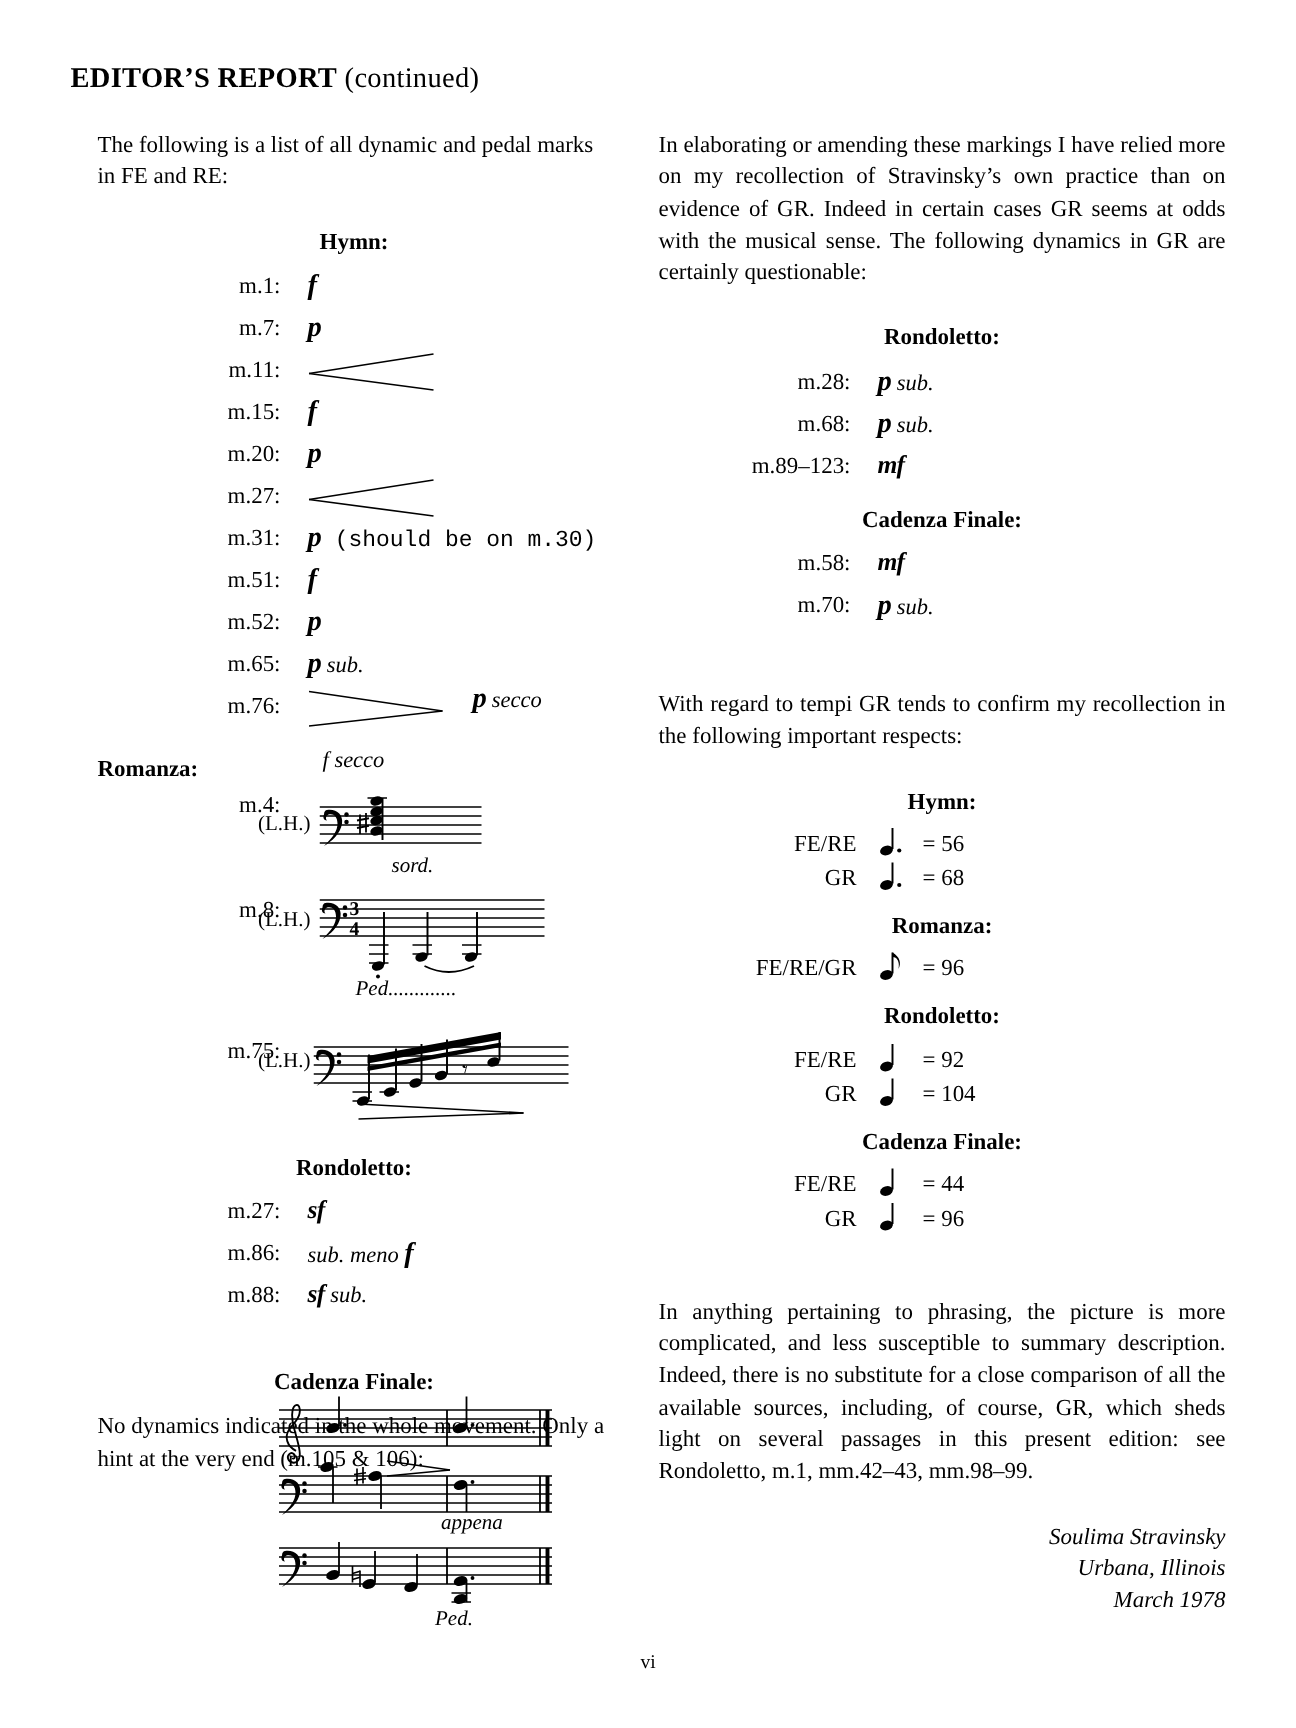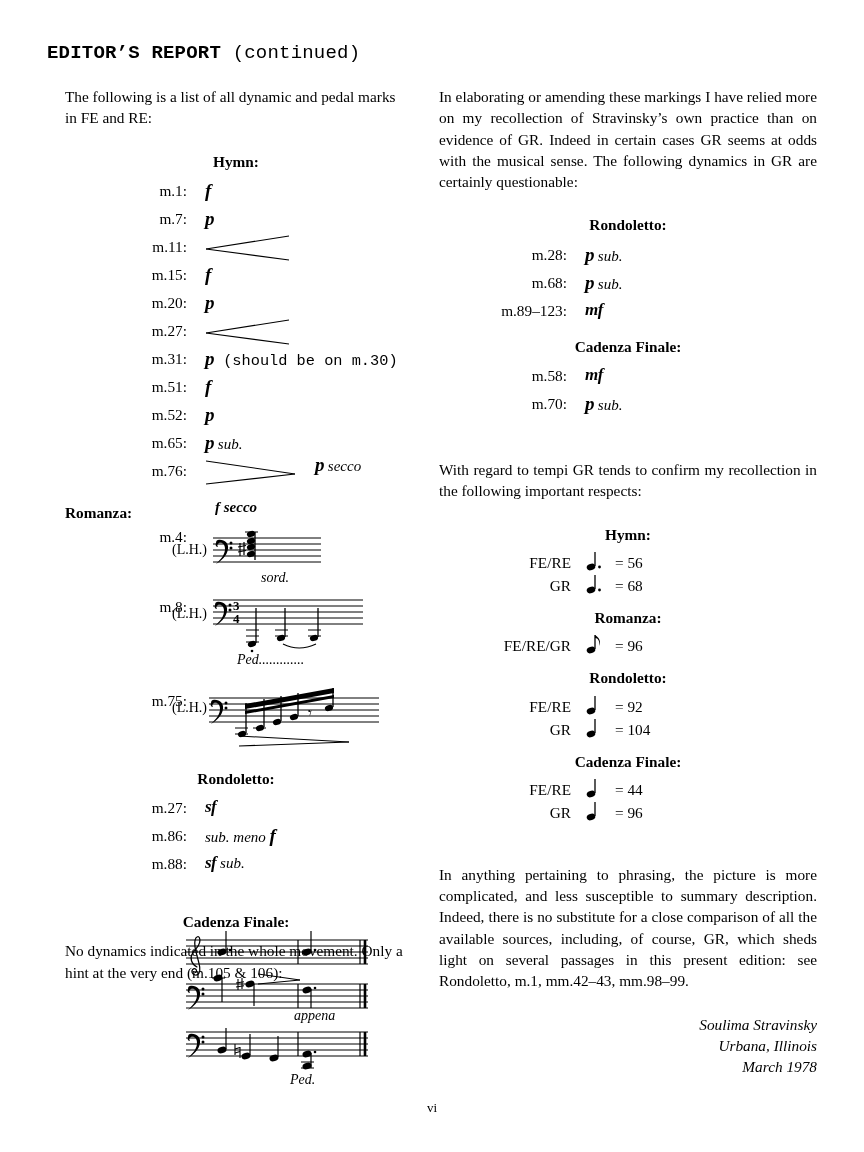--- a/index.html
+++ b/index.html
@@ -24,21 +24,20 @@
   }
 
   
   #page-title {
     position: absolute;
     left: 47px;
     top: 42px;
     font-size: 19px;
     letter-spacing: .2px;
     white-space: nowrap;
-    font-family: Liberation Mono, monospace;
   }
   #page-title .strong { font-weight: bold; }
   #page-title .cont { font-weight: normal; }
 
   
   .col-left {
     position: absolute;
     left: 65px;
     top: 86px;
     width: 342px;
@@ -264,21 +263,21 @@
           <line x1="1" y1="3" x2="90" y2="16" stroke="#000" stroke-width="1.1"></line>
           <line x1="1" y1="26" x2="90" y2="16" stroke="#000" stroke-width="1.1"></line>
         </svg><span style="position:relative; top:-4px; margin-left:18px;"><span class="dyn">p</span>&nbsp;<span class="dyn-txt">secco</span></span>
       </span>
     </div>
 
     <div class="gap-s"></div>
 
     <div style="position:relative; height:24px;">
       <span class="section-head" style="position:absolute;left:0;top:0;">Romanza:</span>
-      <span style="position:absolute; left:150px; top:-3px;font-weight:bold;" class="dyn-txt">f secco</span>
+      <span style="position:absolute; left:150px; top:-3px;" class="dyn-txt">f secco</span>
     </div>
 
     <div class="music-ex" style="height:62px;">
       <span class="mlabel" style="position:absolute; left:0; top:2px; width:122px; text-align:right; font-size:15.3px;">m.4:</span>
       <span class="lh-label" style="position:absolute; left:107px; top:16px;">(L.H.)</span>
       <svg style="position:absolute; left:148px; top:0px;" width="110" height="48" viewBox="0 0 110 48">
         <g stroke="#000" stroke-width="1">
           <line x1="0" y1="12" x2="108" y2="12"></line>
           <line x1="0" y1="18" x2="108" y2="18"></line>
           <line x1="0" y1="24" x2="108" y2="24"></line>

